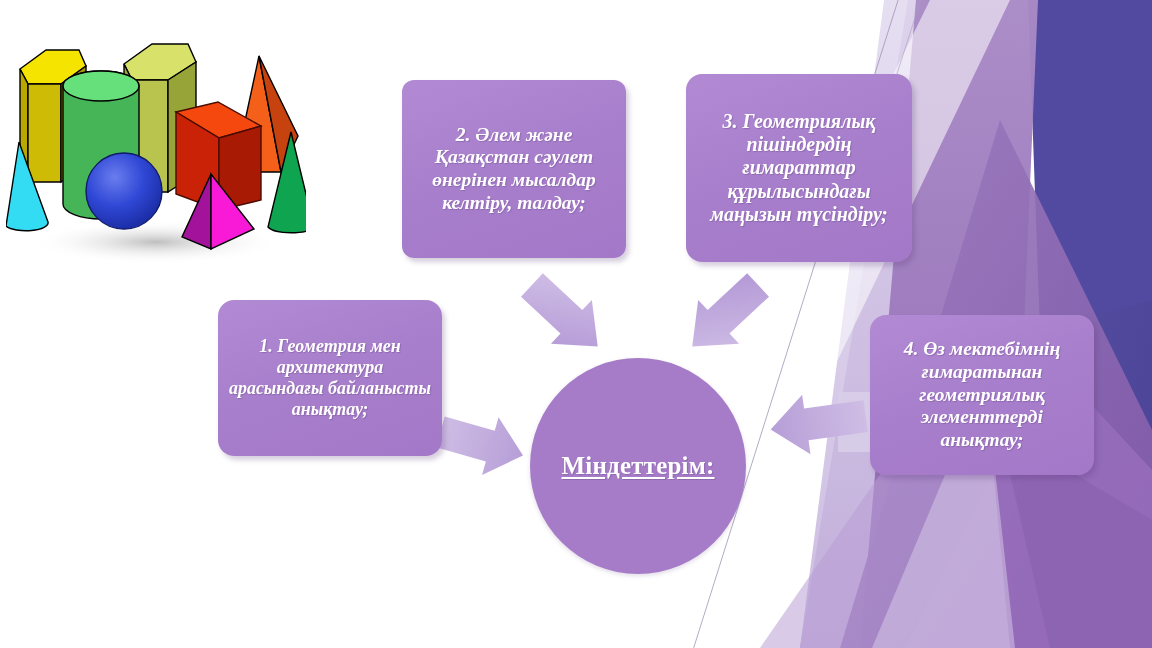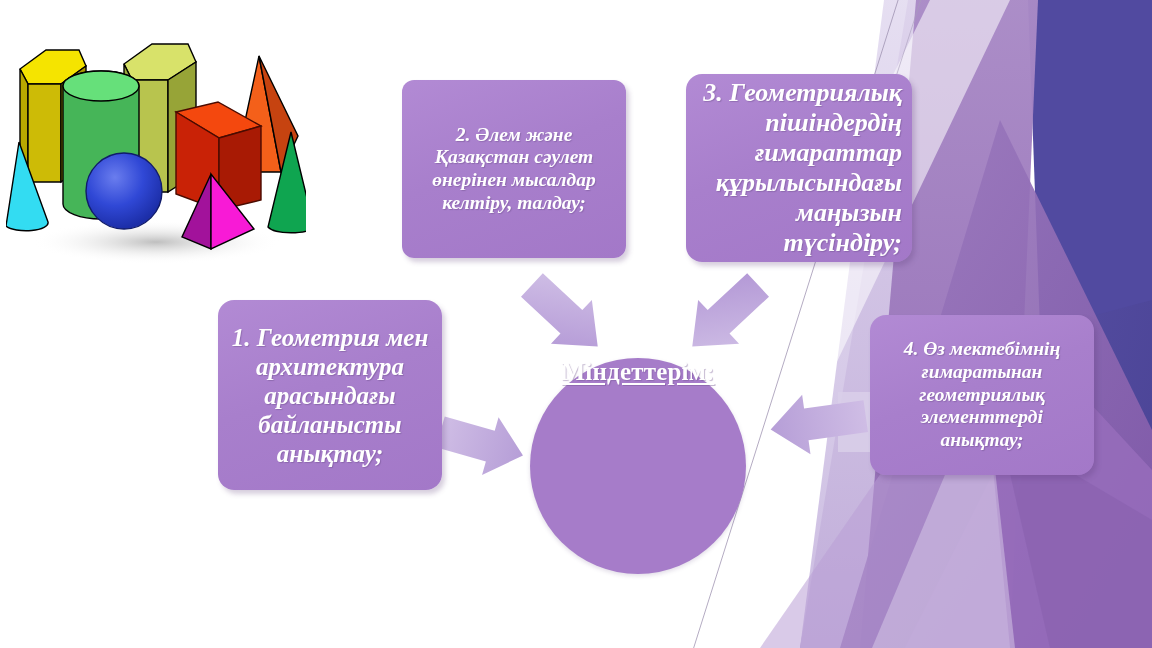--- a/index.html
+++ b/index.html
@@ -56,36 +56,36 @@
     text-align: center;
     display: flex;
     align-items: center;
     justify-content: center;
     line-height: 1.16;
     text-shadow: 1px 1px 1px rgba(110, 80, 140, 0.45);
     padding: 6px 10px;
   }
   .task-box span { display: block; width: 100%; }
 
-  #box1 { left: 218px; top: 300px; width: 224px; height: 190px; font-size: 25px; }
+  #box1 { left: 218px; top: 300px; width: 224px; height: 156px; font-size: 18px; }
   #box2 { left: 402px; top: 80px;  width: 224px; height: 178px; font-size: 19.5px; border-radius: 12px; }
-  #box3 { left: 686px; top: 74px;  width: 226px; height: 188px; font-size: 26px; text-align: right; }
+  #box3 { left: 686px; top: 74px;  width: 226px; height: 188px; font-size: 20px; }
   #box4 { left: 870px; top: 315px; width: 224px; height: 160px; font-size: 19.5px; }
 
   
   #center-circle {
     position: absolute;
     left: 530px;
     top: 358px;
     width: 216px;
     height: 216px;
     border-radius: 50%;
     background: #a67cc9;
     display: flex;
-    align-items: flex-start;
+    align-items: center;
     justify-content: center;
     box-shadow: 0 2px 4px rgba(90,60,120,0.18);
   }
   #center-label {
     color: #ffffff;
     font-size: 25px;
     font-weight: bold;
     font-style: normal;
     text-decoration: underline;
     text-underline-offset: 3px;

